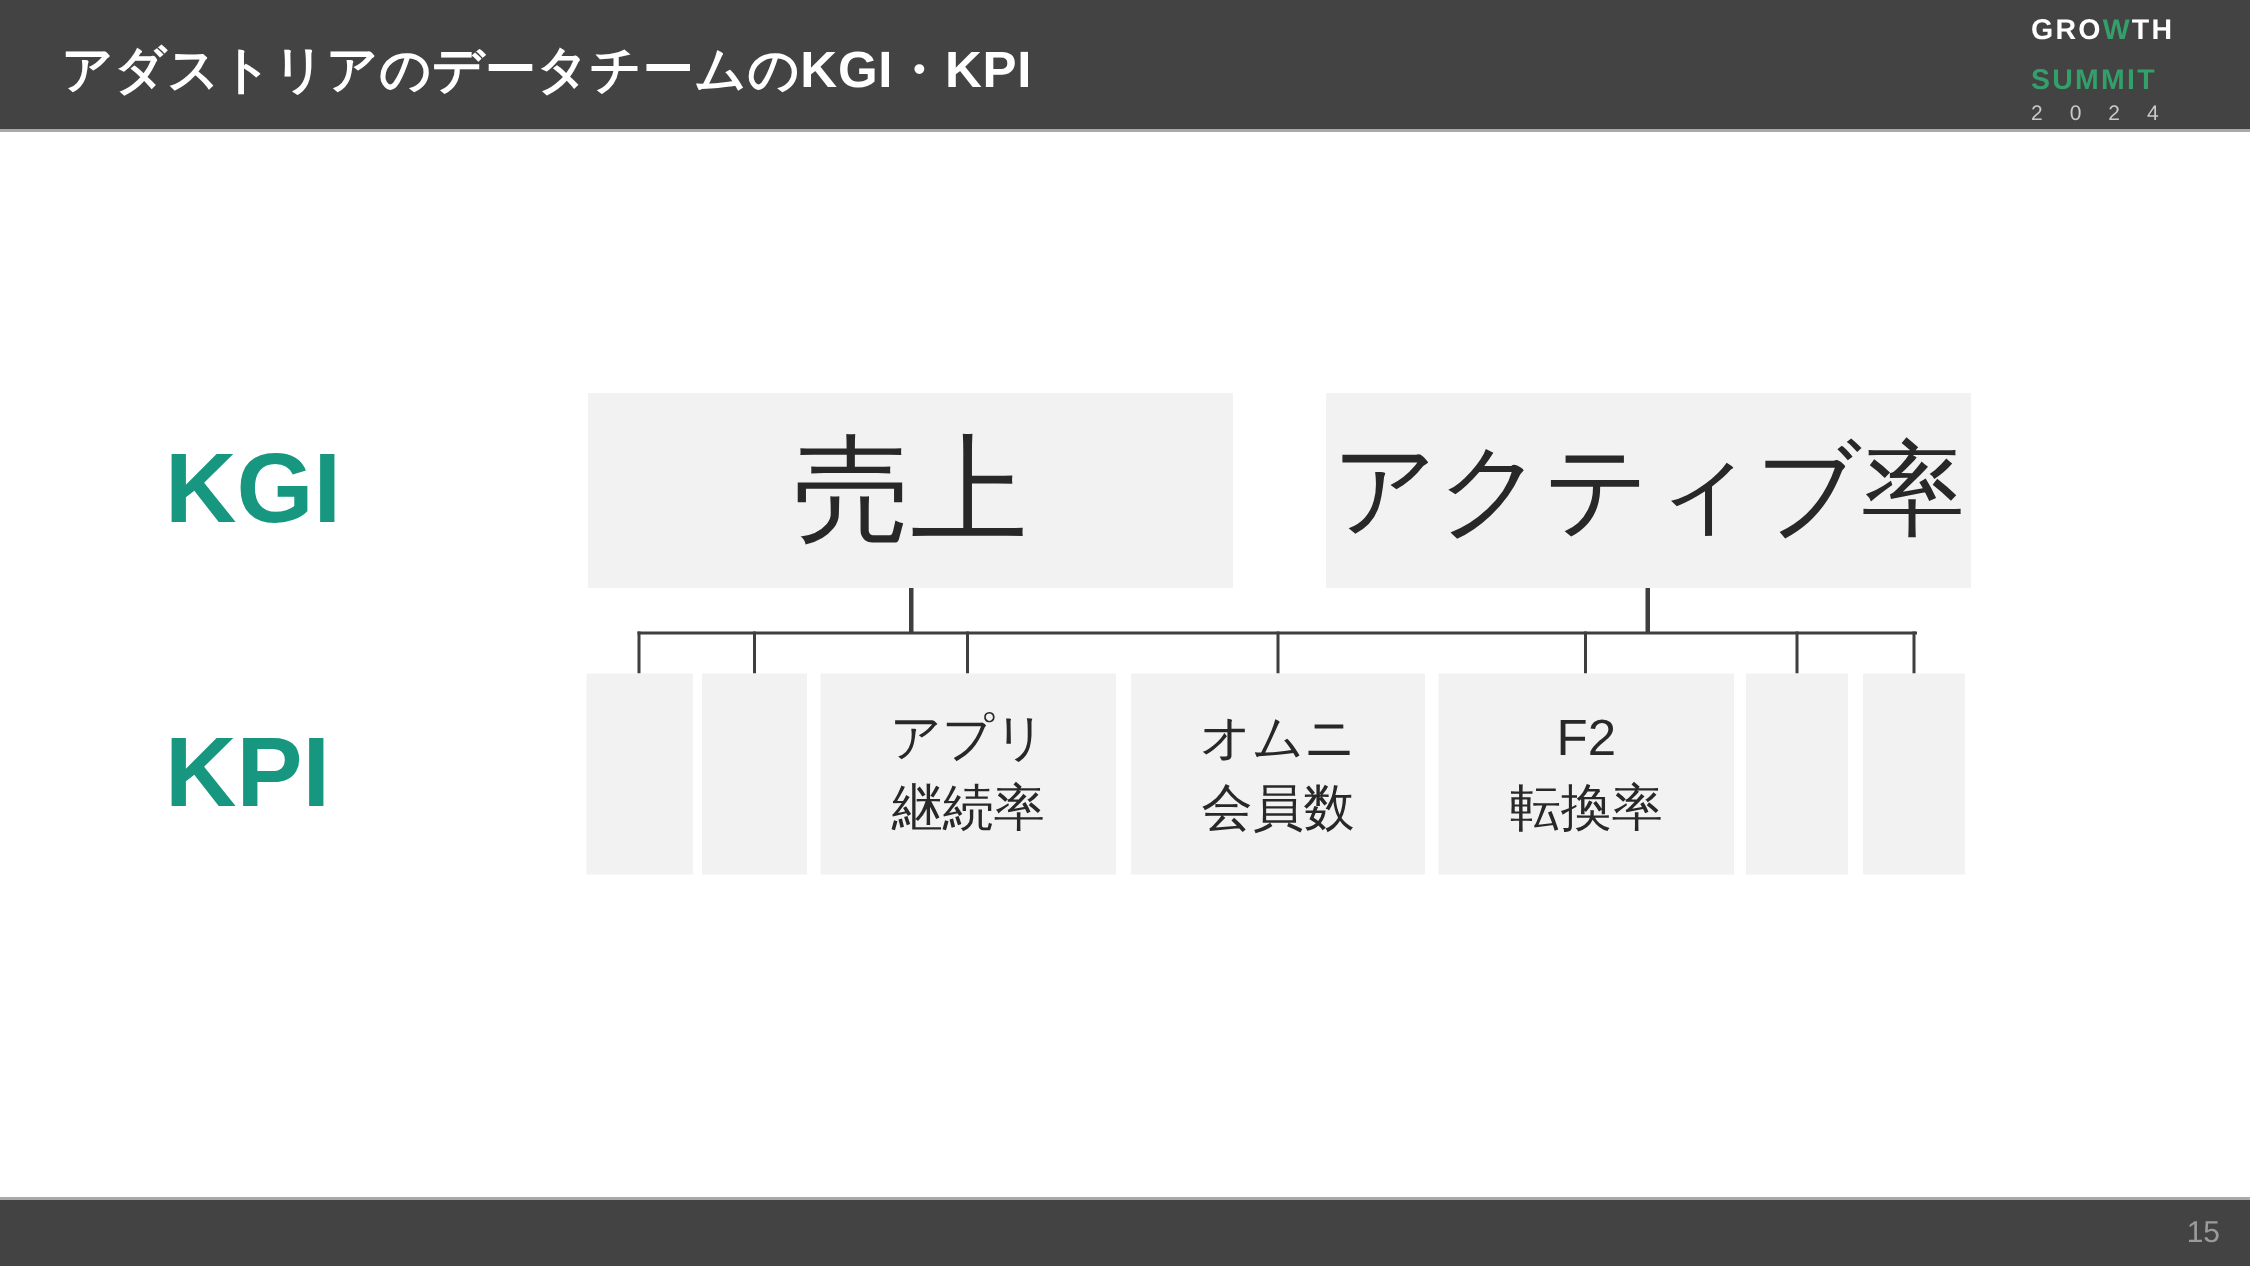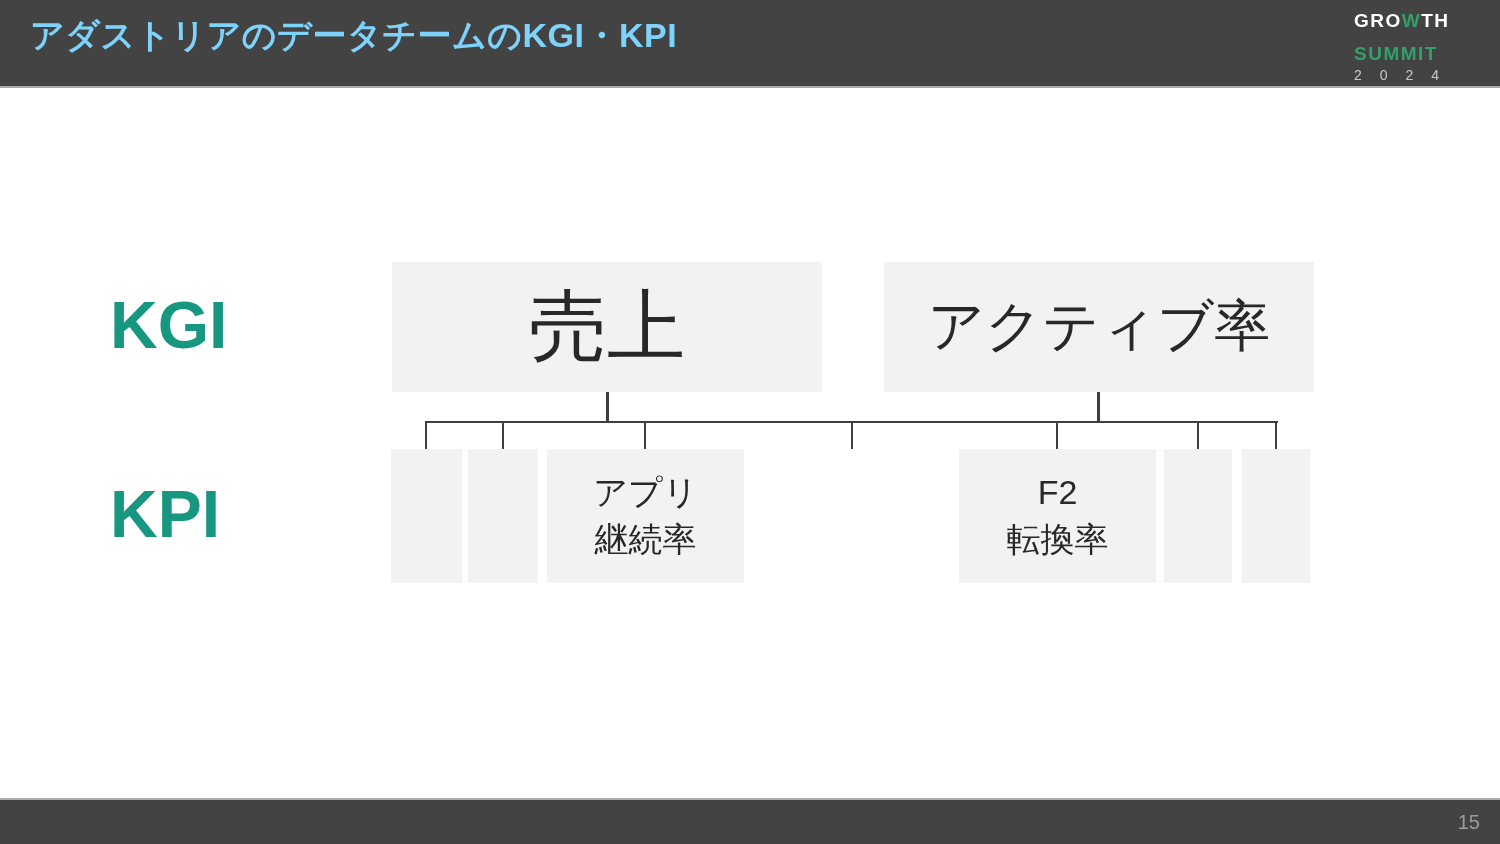--- a/index.html
+++ b/index.html
@@ -20,22 +20,22 @@
     width: 1500px; height: 88px;
     background: #434343;
     border-bottom: 2px solid #a9a9a9;
   }
   .slide-title {
     position: absolute;
     left: 30px; top: 0;
     height: 72px;
     display: flex;
     align-items: center;
-    margin: 0;
-    color: #7dd3fc;
+    margin: 11px;
+    color: #ffffff;
     font-size: 34px;
     font-weight: 700;
     letter-spacing: 0.5px;
     white-space: nowrap;
   }
   .logo {
     position: absolute;
     right: 42px; top: 11px;
     width: 104px;
     text-align: left;
@@ -76,21 +76,21 @@
     top: 262px;
     width: 430px; height: 130px;
     background: #f2f2f2;
     display: flex;
     align-items: center;
     justify-content: center;
     color: #282828;
     white-space: nowrap;
   }
   .kgi-box-1 { left: 392px; font-size: 78px; }
-  .kgi-box-2 { left: 884px; font-size: 56px; }
+  .kgi-box-2 { left: 884px; font-size: 69px; }
 
   
   .conn { position: absolute; background: #3f3f3f; }
   .conn-riser { width: 3px; top: 392px; height: 30px; }
   .conn-h { top: 421px; height: 2px; left: 425px; width: 853px; }
   .conn-drop { width: 2px; top: 421px; height: 28px; }
 
   
   .kpi-box {
     position: absolute;
@@ -166,20 +166,24 @@
     <div></div>
   </div>
   <div class="kpi-box" style="left:468px;width:70px;">
     <div></div>
     <div></div>
   </div>
   <div class="kpi-box" style="left:547px;width:197px;">
     <div>アプリ</div>
     <div>継続率</div>
   </div>
+  <div class="kpi-box" style="left:754px;width:196px;">
+    <div>オムニ</div>
+    <div>会員数</div>
+  </div>
   <div class="kpi-box" style="left:959px;width:197px;">
     <div>F2</div>
     <div>転換率</div>
   </div>
   <div class="kpi-box" style="left:1164px;width:68px;">
     <div></div>
     <div></div>
   </div>
   <div class="kpi-box" style="left:1242px;width:68px;">
     <div></div>

